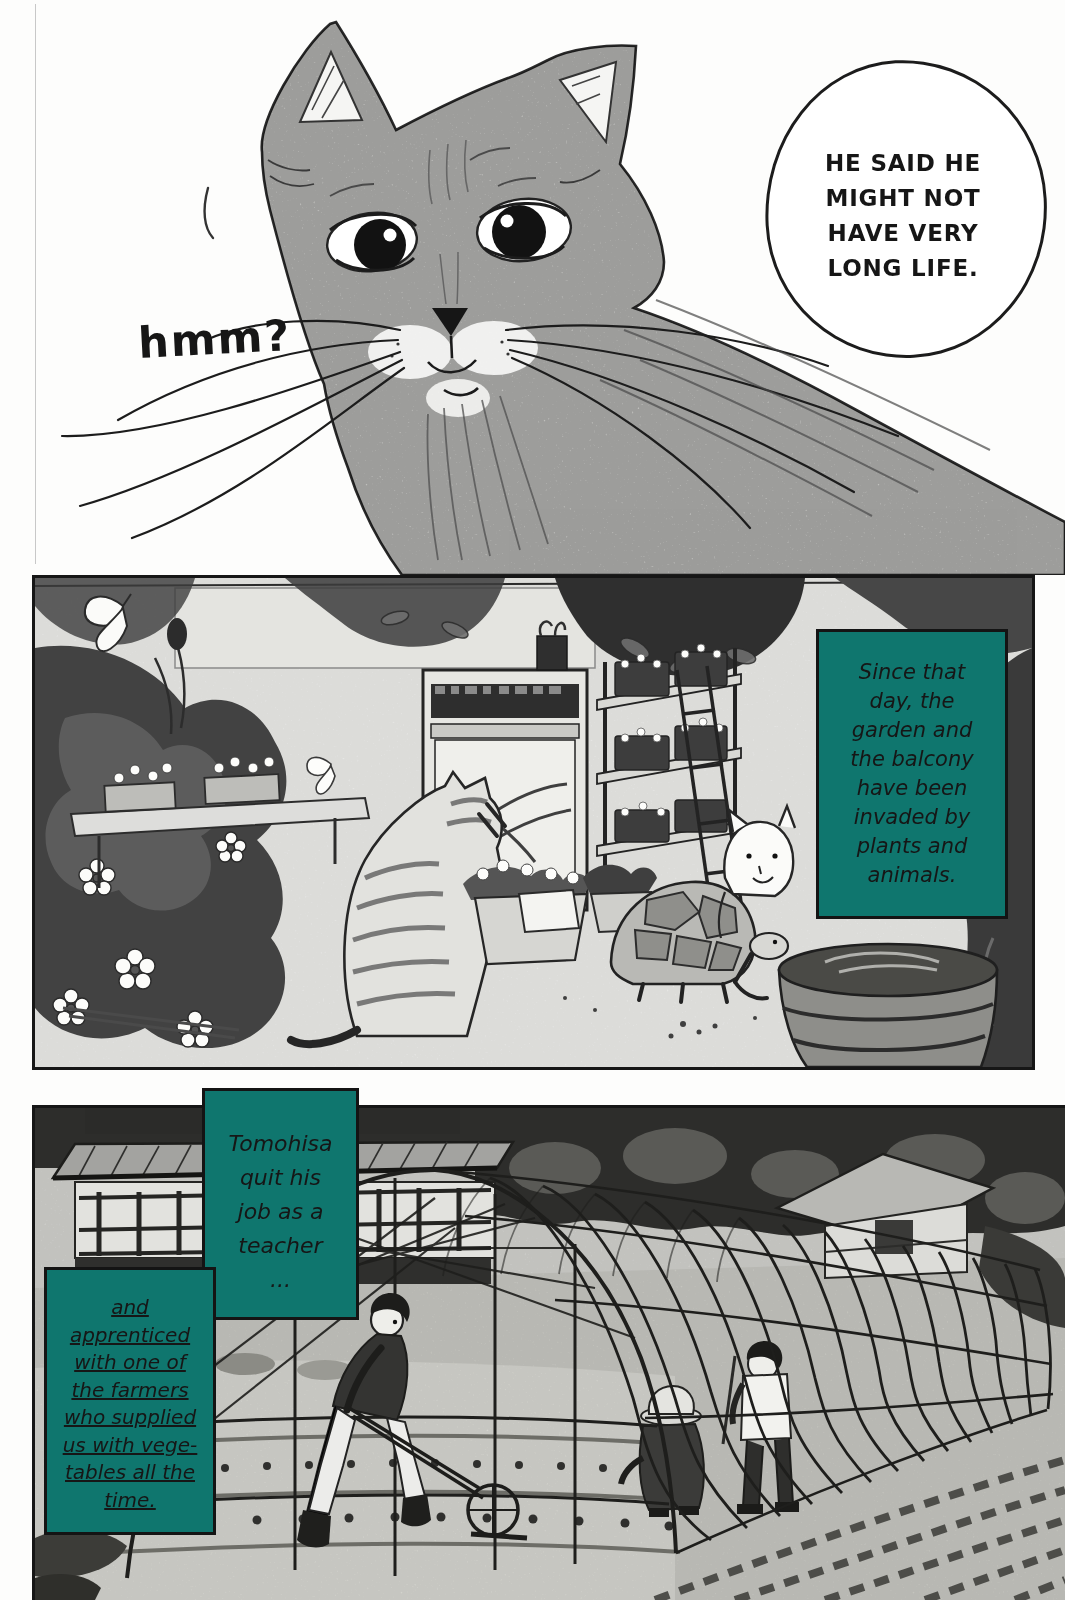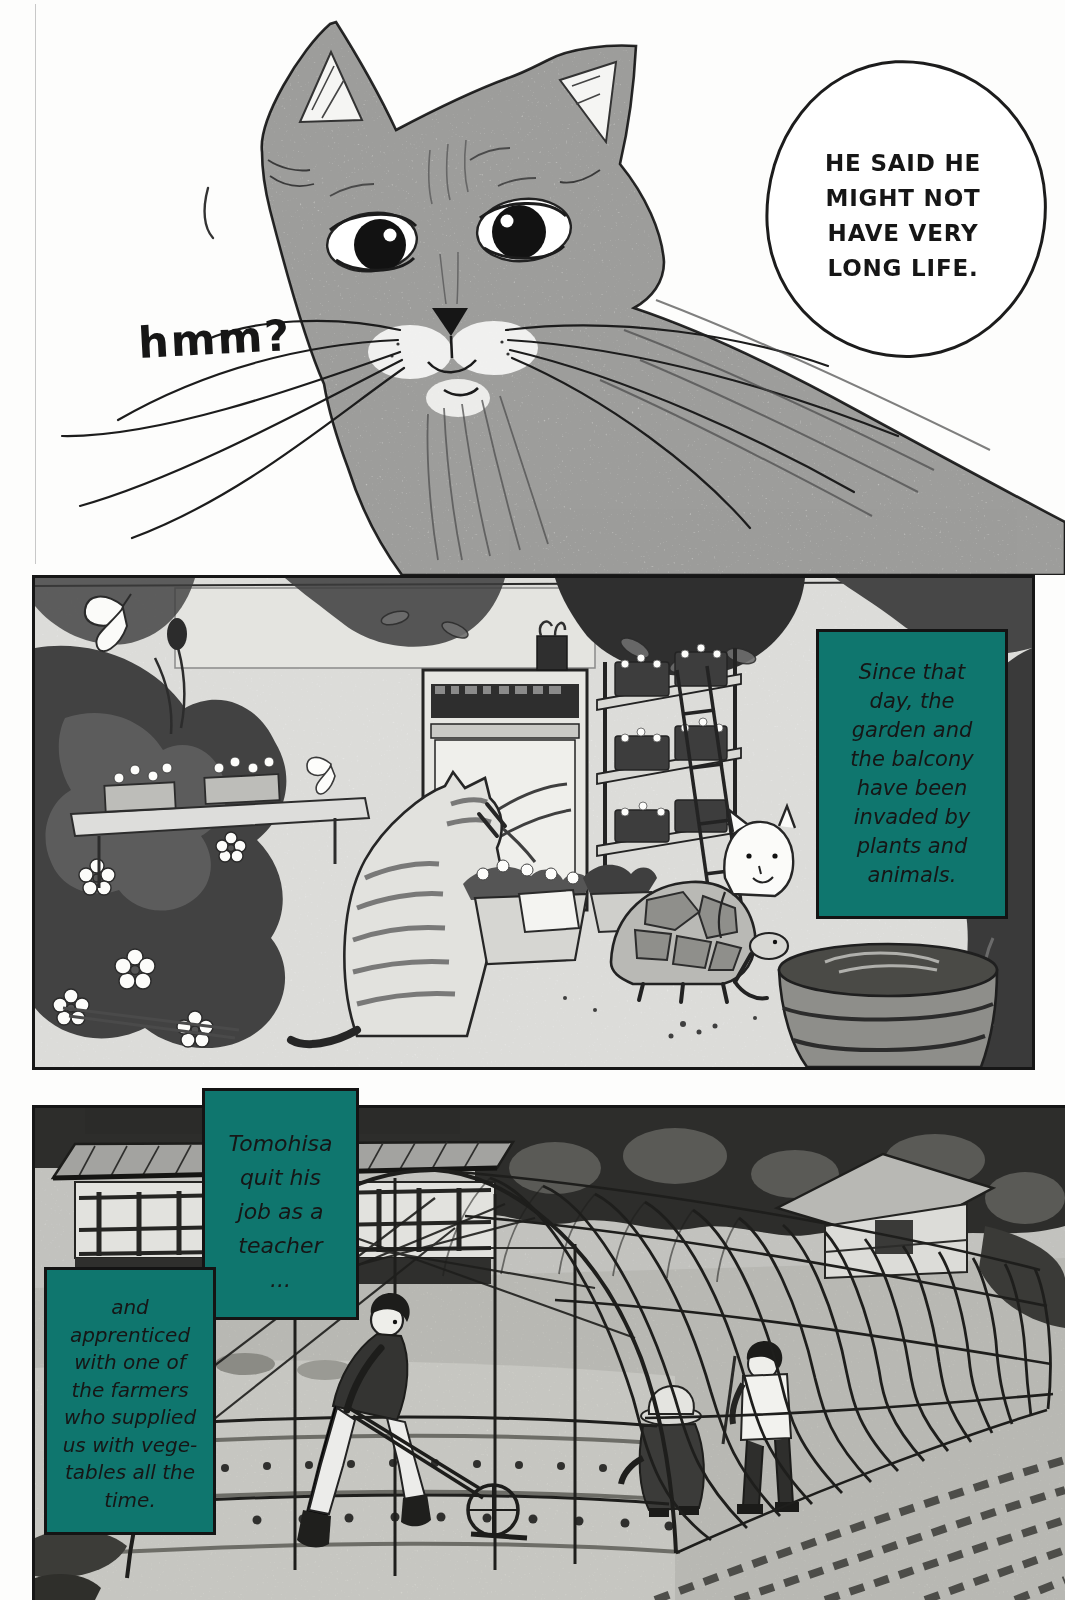--- a/index.html
+++ b/index.html
@@ -18,21 +18,21 @@
   .murmur{position:absolute;left:138px;top:314px;z-index:4;font-weight:700;
           font-size:43px;letter-spacing:2px;transform:rotate(-3deg);}
   
   .cap{position:absolute;background:#0f766e;border:3px solid #141414;z-index:6;
        text-align:center;font-style:italic;box-sizing:border-box;}
   .cap-mid{left:816px;top:629px;width:192px;height:290px;font-size:21px;
        line-height:29px;padding-top:26px;}
   .cap-b1{left:181px;top:1088px;width:157px;height:232px;font-size:22px;
        line-height:34px;padding-top:36px;margin-left:21px;}
   .cap-b2{left:44px;top:1267px;width:172px;height:268px;font-size:20px;
-       line-height:27.5px;padding-top:24px;}
+       line-height:27.5px;padding-top:24px;text-decoration:underline;}
   
   .panel-mid{position:absolute;left:32px;top:575px;width:1003px;height:495px;
        border:3px solid #161616;box-sizing:border-box;background:#f7f7f5;z-index:2;}
   .panel-bot{position:absolute;left:32px;top:1105px;width:1033px;height:495px;
        border-top:3px solid #161616;border-left:3px solid #161616;
        box-sizing:border-box;background:#efefec;z-index:2;}
   .crease{position:absolute;left:35px;top:4px;width:1px;height:560px;
        background:#9c9c9c;opacity:.55;z-index:1;}
 </style>
 </head>

